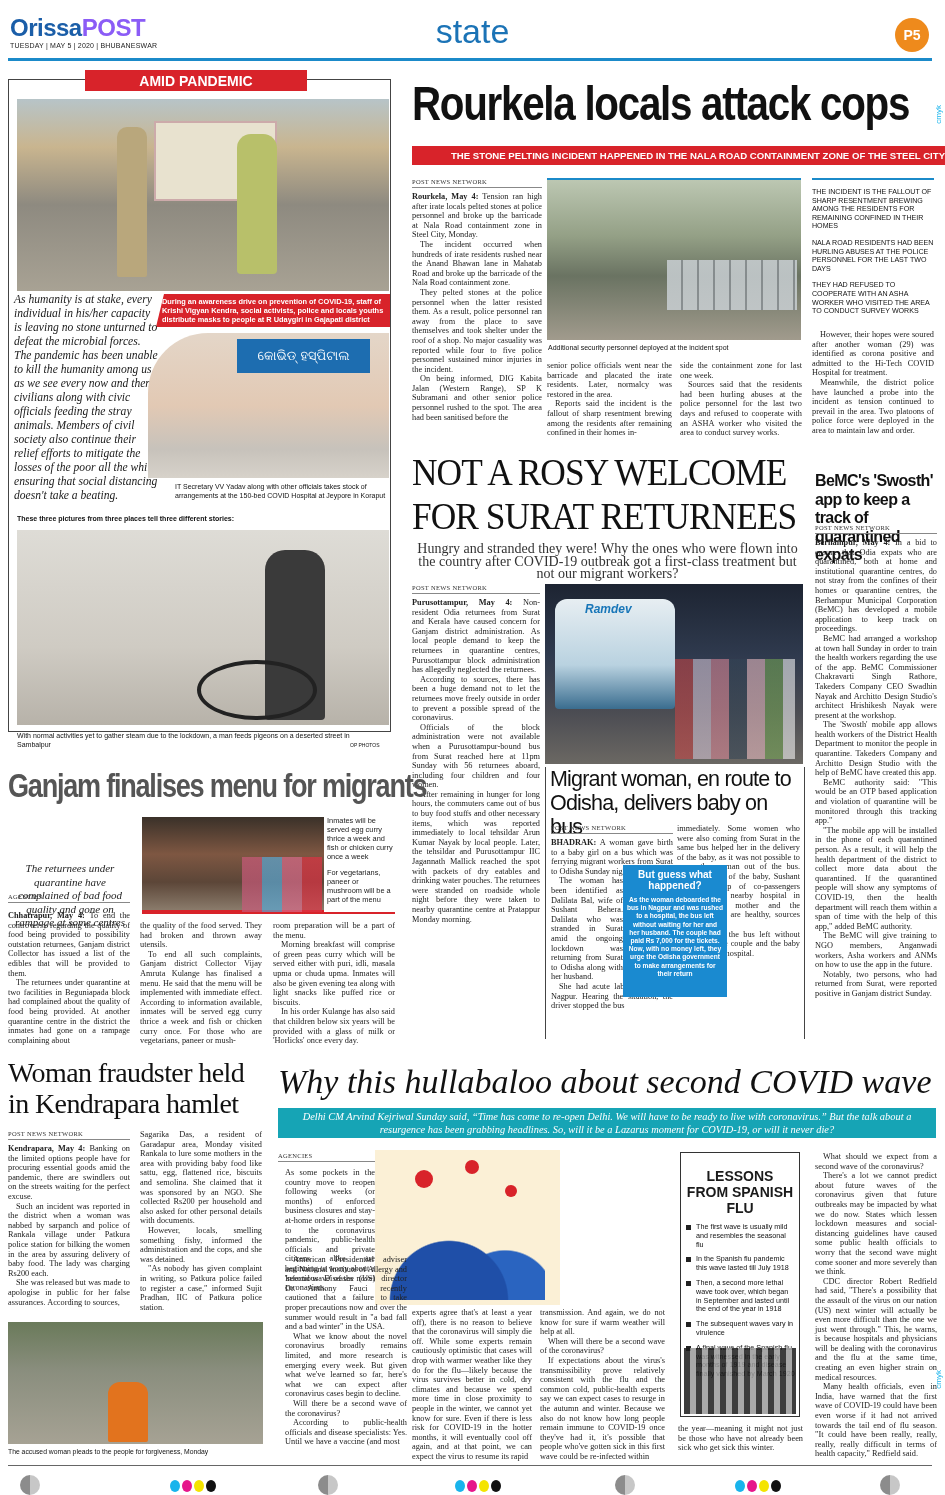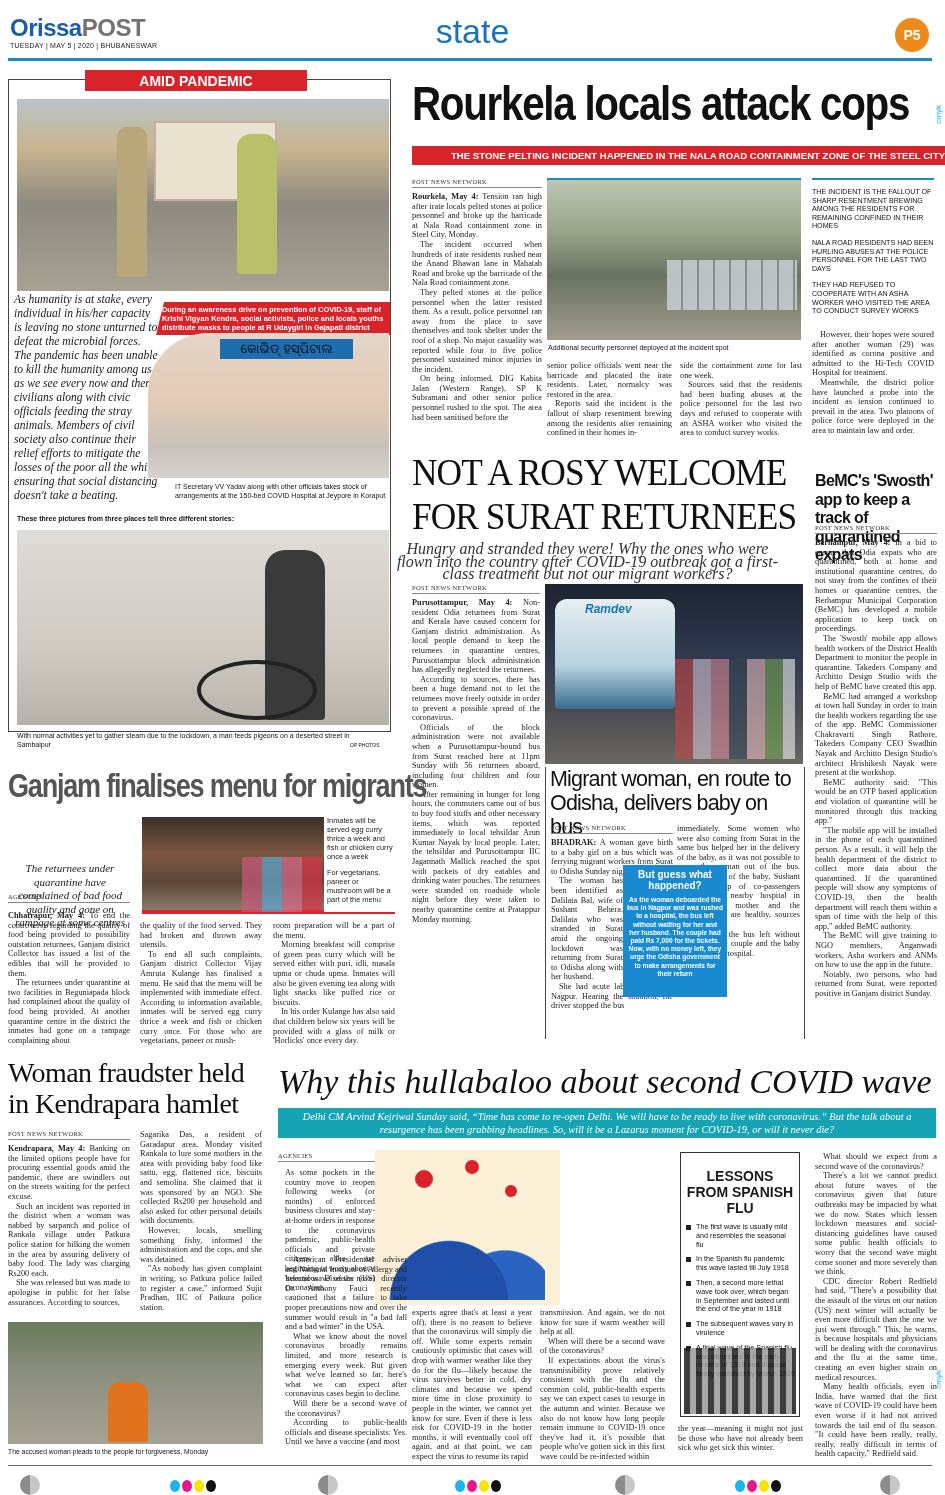--- a/index.html
+++ b/index.html
@@ -11,21 +11,21 @@
   .body-text { font-family: "Liberation Serif", serif; font-size: 8.3px; line-height: 9.6px; text-align: justify; color: #222; }
   .body-text p { text-indent: 8px; }
   .body-text p.first { text-indent: 0; }
   .body-text b { font-weight: bold; }
   .byline { font-family: "Liberation Serif", serif; font-size: 6.5px; letter-spacing: .3px; color: #333; border-bottom: 1px solid #888; padding-bottom: 2px; margin-bottom: 4px; }
   .photo { background: linear-gradient(135deg,#8a8f86,#5d6a60 40%,#a49a86); }
   .caption { font-family: "Liberation Sans", sans-serif; font-size: 7px; line-height: 8.5px; color: #111; }
   
   .logo { left: 10px; top: 14px; font-family: "Liberation Sans", sans-serif; font-weight: bold; font-size: 24px; letter-spacing: -0.5px; }
   .logo .o { color: #1b5ea8; }
-  .logo .p { color: #737373; }
+  .logo .p { color: #8b5cf6; }
   .dateline { left: 10px; top: 42px; font-family: "Liberation Sans", sans-serif; font-size: 7px; color: #222; letter-spacing: .2px; }
   .section { left: 0; width: 945px; top: 12px; text-align: center; font-family: "Liberation Sans", sans-serif; font-size: 34px; color: #1b73b6; font-weight: 300; }
   .pagebadge { left: 895px; top: 18px; width: 34px; height: 34px; border-radius: 50%; background: #ee8a1c; color: #fff; font-family: "Liberation Sans", sans-serif; font-weight: bold; font-size: 14px; display: flex; align-items: center; justify-content: center; }
   .topline { left: 8px; top: 58px; width: 924px; height: 3px; background: #1b8ac9; }
   
   .amid-box { left: 8px; top: 79px; width: 383px; height: 653px; border: 1px solid #444; }
   .amid-label { left: 85px; top: 70px; width: 222px; height: 21px; background: #d8232a; color: #fff; font-family: "Liberation Sans", sans-serif; font-weight: bold; font-size: 14px; display: flex; align-items: center; justify-content: center; }
   .red-cap { background: #d8232a; color: #fff; font-weight: bold; padding: 3px 6px; clip-path: polygon(8px 0,100% 0,100% 100%,0 100%); }
   .quote-italic { font-family: "Liberation Serif", serif; font-style: italic; font-size: 11.6px; line-height: 14px; color: #1a1a1a; }
   .big-head { font-family: "Liberation Sans", sans-serif; font-weight: bold; letter-spacing: -1.5px; color: #111; }
@@ -49,26 +49,26 @@
 <div class="abs topline"></div>
 
 <div class="abs amid-box"></div>
 <div class="abs amid-label">AMID PANDEMIC</div>
 
 <div class="abs photo" style="left:17px;top:99px;width:372px;height:192px;background:linear-gradient(180deg,#b7c4c8 0%,#c9b58f 25%,#8e8a80 55%,#a8a294 100%);">
   <div class="abs" style="left:137px;top:22px;width:123px;height:80px;background:#e8e2cf;border:2px solid #caa;"></div>
   <div class="abs" style="left:100px;top:28px;width:30px;height:150px;background:#b9a77c;border-radius:10px 10px 2px 2px;"></div>
   <div class="abs" style="left:220px;top:35px;width:40px;height:140px;background:#b8c06a;border-radius:14px 14px 4px 4px;"></div>
 </div>
-<div class="abs caption red-cap" style="left:156px;top:302px;width:234px;font-size:7.4px;line-height:9px;">During an awareness drive on prevention of COVID-19, staff of Krishi Vigyan Kendra, social activists, police and locals youths distribute masks to people at R Udaygiri in Gajapati district</div>
+<div class="abs caption red-cap" style="left:156px;top:294px;width:234px;font-size:7.4px;line-height:9px;">During an awareness drive on prevention of COVID-19, staff of Krishi Vigyan Kendra, social activists, police and locals youths distribute masks to people at R Udaygiri in Gajapati district</div>
 
 <div class="abs quote-italic" style="left:14px;top:293px;width:145px;">As humanity is at stake, every individual in his/her capacity is leaving no stone unturned to defeat the microbial forces. The pandemic has been unable to kill the humanity among us as we see every now and then civilians along with civic officials feeding the stray animals. Members of civil society also continue their relief efforts to mitigate the losses of the poor all the while ensuring that social distancing doesn't take a beating.</div>
 
 <div class="abs photo" style="left:148px;top:333px;width:241px;height:145px;border-radius:60px 0 0 0;background:linear-gradient(180deg,#e4d6c8 0%,#e2c9b4 50%,#c7c2bb 80%,#d7d2ca 100%);">
-  <div class="abs" style="left:72px;top:6px;width:133px;height:20px;background:#1d6db0;color:#000000;font-family:'DejaVu Sans',sans-serif;font-size:13px;display:flex;align-items:center;justify-content:center;">କୋଭିଡ୍ ହସ୍ପିଟାଲ</div>
+  <div class="abs" style="left:89px;top:6px;width:133px;height:34px;background:#1d6db0;color:#ffffff;font-family:'DejaVu Sans',sans-serif;font-size:13px;display:flex;align-items:center;justify-content:center;">କୋଭିଡ୍ ହସ୍ପିଟାଲ</div>
 </div>
 <div class="abs caption" style="left:175px;top:483px;width:215px;">IT Secretary VV Yadav along with other officials takes stock of arrangements at the 150-bed COVID Hospital at Jeypore in Koraput</div>
 
 <div class="abs caption" style="left:17px;top:515px;width:370px;font-weight:bold;">These three pictures from three places tell three different stories:</div>
 
 <div class="abs photo" style="left:17px;top:530px;width:372px;height:195px;background:linear-gradient(180deg,#dedcd6 0%,#cfcbc3 60%,#b7b2a9 100%);">
   <div class="abs" style="left:248px;top:20px;width:60px;height:170px;background:#3a3a3a;border-radius:20px 20px 4px 4px;"></div>
   <div class="abs" style="left:180px;top:130px;width:120px;height:60px;border:4px solid #222;border-radius:50%;"></div>
 </div>
 <div class="abs caption" style="left:17px;top:732px;width:368px;">With normal activities yet to gather steam due to the lockdown, a man feeds pigeons on a deserted street in Sambalpur</div>
@@ -108,21 +108,21 @@
 </div>
 <div class="abs body-text" style="left:812px;top:330px;width:122px;">
   <p>However, their hopes were soured after another woman (29) was identified as corona positive and admitted to the Hi-Tech COVID Hospital for treatment.</p>
   <p>Meanwhile, the district police have launched a probe into the incident as tension continued to prevail in the area. Two platoons of police force were deployed in the area to maintain law and order.</p>
 </div>
 
 <div class="abs serif" style="left:412px;top:450px;width:395px;font-size:38px;line-height:44px;color:#111;letter-spacing:-1px;">
   <div style="white-space:nowrap;transform:scaleX(.93);transform-origin:left;">NOT A ROSY WELCOME</div>
   <div style="white-space:nowrap;transform:scaleX(.93);transform-origin:left;">FOR SURAT RETURNEES</div>
 </div>
-<div class="abs serif" style="left:395px;top:543px;width:385px;font-style:italic;font-size:16px;line-height:12.5px;text-align:center;color:#333;">Hungry and stranded they were! Why the ones who were flown into the country after COVID-19 outbreak got a first-class treatment but not our migrant workers?</div>
+<div class="abs serif" style="left:415px;top:543px;width:385px;font-size:14px;line-height:12.5px;text-align:center;color:#333;">Hungry and stranded they were! Why the ones who were flown into the country after COVID-19 outbreak got a first-class treatment but not our migrant workers?</div>
 
 <div class="abs" style="left:412px;top:584px;width:128px;">
   <div class="byline">POST NEWS NETWORK</div>
   <div class="body-text">
     <p class="first"><b>Purusottampur, May 4:</b> <span>Non-resident Odia returnees from Surat and Kerala have caused concern for Ganjam district administration. As local people demand to keep the returnees in quarantine centres, Purusottampur block administration has allegedly neglected the returnees.</span></p>
     <p>According to sources, there has been a huge demand not to let the returnees move freely outside in order to prevent a possible spread of the coronavirus.</p>
     <p>Officials of the block administration were not available when a Purusottampur-bound bus from Surat reached here at 11pm Sunday with 56 returnees aboard, including four children and four women.</p>
     <p>After remaining in hunger for long hours, the commuters came out of bus to buy food stuffs and other necessary items, which was reported immediately to local tehsildar Arun Kumar Nayak by local people. Later, the tehsildar and Purusottampur IIC Jagannath Mallick reached the spot with packets of dry eatables and drinking water pouches. The returnees were stranded on roadside whole night before they were taken to nearby quarantine centre at Pratappur Monday morning.</p>
   </div>
 </div>
@@ -131,22 +131,22 @@
   <div class="abs" style="left:10px;top:15px;width:120px;height:110px;background:linear-gradient(180deg,#e7eef2 0%,#b9d2e0 60%,#3a6d8f 100%);border-radius:12px 12px 4px 4px;"></div>
   <div class="abs sans" style="left:40px;top:18px;font-size:12px;font-weight:bold;font-style:italic;color:#1876b8;">Ramdev</div>
   <div class="abs" style="left:130px;top:75px;width:120px;height:100px;background:linear-gradient(90deg,#c44 0 15%,#dcd 15% 30%,#e28a9a 30% 45%,#345 45% 60%,#f2c1c7 60% 75%,#7a5 75% 90%,#fff 90%);opacity:.55;"></div>
 </div>
 
 <div class="abs big-head" style="left:815px;top:472px;width:125px;font-size:16px;line-height:18.5px;letter-spacing:-.6px;">BeMC's 'Swosth' app to keep a track of quarantined expats</div>
 <div class="abs" style="left:815px;top:524px;width:122px;">
   <div class="byline">POST NEWS NETWORK</div>
   <div class="body-text">
     <p class="first"><b>Berhampur, May 4:</b> <span>In a bid to ensure that Odia expats who are quarantined, both at home and institutional quarantine centres, do not stray from the confines of their homes or quarantine centres, the Berhampur Municipal Corporation (BeMC) has developed a mobile application to keep track on proceedings.</span></p>
+    <p>BeMC had arranged a workshop at town hall Sunday in order to train the health workers regarding the use of the app. BeMC Commissioner Chakravarti Singh Rathore, Takeders Company CEO Swadhin Nayak and Architto Design Studio's architect Hrishikesh Nayak were present at the workshop.</p>
     <p>The 'Swosth' mobile app allows health workers of the District Health Department to monitor the people in quarantine. Takeders Company and Architto Design Studio with the help of BeMC have created this app.</p>
-    <p>BeMC had arranged a workshop at town hall Sunday in order to train the health workers regarding the use of the app. BeMC Commissioner Chakravarti Singh Rathore, Takeders Company CEO Swadhin Nayak and Architto Design Studio's architect Hrishikesh Nayak were present at the workshop.</p>
     <p>BeMC authority said: "This would be an OTP based application and violation of quarantine will be monitored through this tracking app."</p>
     <p>"The mobile app will be installed in the phone of each quarantined person. As a result, it will help the health department of the district to collect more data about the quarantined. If the quarantined people will show any symptoms of COVID-19, then the health department will reach them within a span of time with the help of this app," added BeMC authority.</p>
     <p>The BeMC will give training to NGO members, Anganwadi workers, Asha workers and ANMs on how to use the app in the future.</p>
     <p>Notably, two persons, who had returned from Surat, were reported positive in Ganjam district Sunday.</p>
   </div>
 </div>
 
 <div class="abs" style="left:545px;top:767px;width:260px;height:272px;border-left:1px solid #444;border-right:1px solid #444;"></div>
 <div class="abs sans" style="left:550px;top:767px;width:252px;font-size:21.5px;line-height:24px;letter-spacing:-.8px;color:#111;">Migrant woman, en route to Odisha, delivers baby on bus</div>
 <div class="abs" style="left:551px;top:824px;width:122px;">

